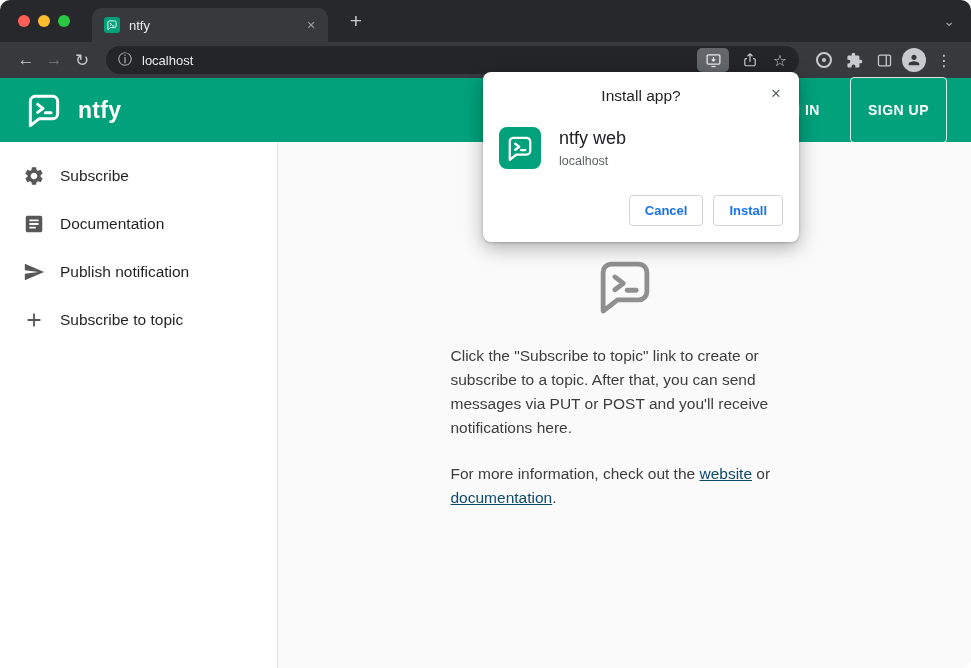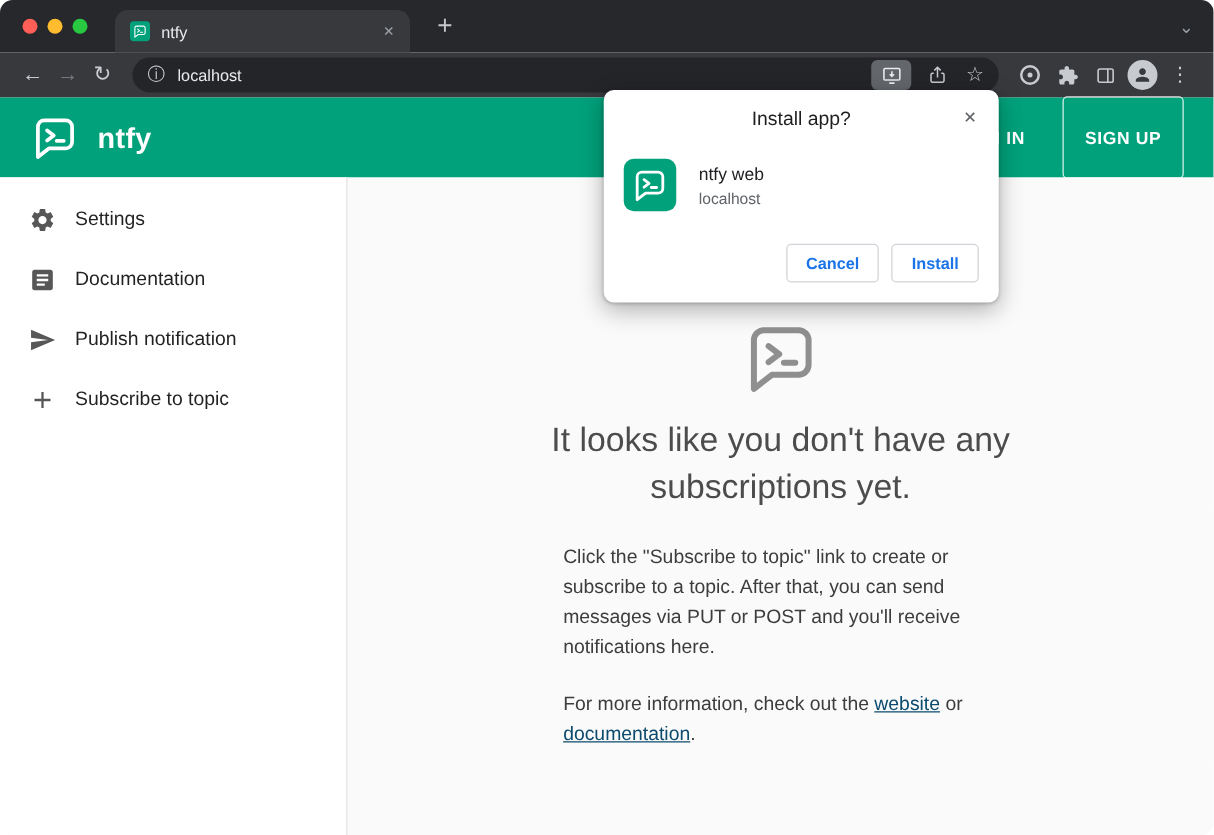--- a/index.html
+++ b/index.html
@@ -57,21 +57,21 @@
   .tlink{color:#0c4a6e;text-decoration:underline;cursor:pointer;}
 
   
   .dialog{position:absolute;left:483px;top:72px;width:316px;background:#fff;border-radius:8px;
           box-shadow:0 6px 20px rgba(0,0,0,.3),0 1px 3px rgba(0,0,0,.2);padding:15px 16px 16px;z-index:60;}
   .dlg-title{font-size:15.5px;color:#1f1f1f;text-align:center;}
   .dlg-close{position:absolute;top:12px;right:13px;color:#5f6368;font-size:13px;width:20px;height:20px;text-align:center;line-height:20px;cursor:pointer;}
   .dlg-row{display:flex;align-items:center;margin-top:22px;}
   .dlg-icon{width:42px;height:42px;background:#00a17b;border-radius:8px;display:flex;align-items:center;justify-content:center;color:#fff;flex:none;}
   .dlg-texts{margin-left:18px;}
-  .dlg-app{font-size:14px;color:#202124;}
+  .dlg-app{font-size:18px;color:#202124;}
   .dlg-origin{font-size:12.5px;color:#5f6368;margin-top:5px;}
   .dlg-actions{display:flex;justify-content:flex-end;gap:10px;margin-top:26px;}
   .dlg-btn{border:1px solid #d0d3d8;background:#fff;color:#1a73e8;font-size:13px;font-weight:700;padding:7px 15px;border-radius:4px;cursor:pointer;}
 </style>
 </head>
 <body>
 
 <svg width="0" height="0" style="position:absolute">
   <symbol id="ntfy-logo" viewBox="0 0 24 24">
     <path d="M6.8 3.8 h10.4 a3 3 0 0 1 3 3 v7.4 a3 3 0 0 1 -3 3 H9.2 L3.8 21.4 V6.8 a3 3 0 0 1 3 -3 z" fill="none" stroke="currentColor" stroke-width="1.8" stroke-linejoin="round"></path>
@@ -165,21 +165,21 @@
 
   <div class="app-body">
 
     <nav class="sidebar">
       <div class="side-item">
         <span class="side-icon">
           <svg width="22" height="22" viewBox="0 0 24 24" fill="currentColor">
               <path d="M19.14 12.94c.04-.3.06-.61.06-.94 0-.32-.02-.64-.07-.94l2.03-1.58c.18-.14.23-.41.12-.61l-1.92-3.32c-.12-.22-.37-.29-.59-.22l-2.39.96c-.5-.38-1.03-.7-1.62-.94l-.36-2.54c-.04-.24-.24-.41-.48-.41h-3.84c-.24 0-.43.17-.47.41l-.36 2.54c-.59.24-1.13.57-1.62.94l-2.39-.96c-.22-.08-.47 0-.59.22L2.74 8.87c-.12.21-.08.47.12.61l2.03 1.58c-.05.3-.09.63-.09.94s.02.64.07.94l-2.03 1.58c-.18.14-.23.41-.12.61l1.92 3.32c.12.22.37.29.59.22l2.39-.96c.5.38 1.03.7 1.62.94l.36 2.54c.05.24.24.41.48.41h3.84c.24 0 .44-.17.47-.41l.36-2.54c.59-.24 1.13-.56 1.62-.94l2.39.96c.22.08.47 0 .59-.22l1.92-3.32c.12-.22.07-.47-.12-.61l-2.01-1.58zM12 15.6c-1.98 0-3.6-1.62-3.6-3.6s1.62-3.6 3.6-3.6 3.6 1.62 3.6 3.6-1.62 3.6-3.6 3.6z"></path>
             </svg>
         </span>
-        <span class="side-label">Settings</span>
+        <span class="side-label">Subscribe</span>
       </div>
       <div class="side-item">
         <span class="side-icon">
           <svg width="22" height="22" viewBox="0 0 24 24" fill="currentColor">
               <path d="M19 3H5c-1.1 0-2 .9-2 2v14c0 1.1.9 2 2 2h14c1.1 0 2-.9 2-2V5c0-1.1-.9-2-2-2zm-5 14H7v-2h7v2zm3-4H7v-2h10v2zm0-4H7V7h10v2z"></path>
             </svg>
         </span>
         <span class="side-label">Documentation</span>
       </div>
       <div class="side-item">
@@ -199,21 +199,20 @@
         <span class="side-label">Subscribe to topic</span>
       </div>
     </nav>
 
     <main class="content">
       <span class="empty-icon">
         <svg width="64" height="64">
             <use href="#ntfy-logo"></use>
           </svg>
       </span>
-      <h2 class="empty-heading">It looks like you don't have any subscriptions yet.</h2>
       <p class="empty-text">Click the "Subscribe to topic" link to create or subscribe to a topic. After that, you can send messages via PUT or POST and you'll receive notifications here.</p>
       <p class="empty-text second"><span>For more information, check out the </span><a class="tlink">website</a><span> or </span><a class="tlink">documentation</a><span>.</span></p>
     </main>
 
   </div>
 
   <div class="dialog">
     <div class="dlg-title">Install app?</div>
     <span class="dlg-close">✕</span>
     <div class="dlg-row">

